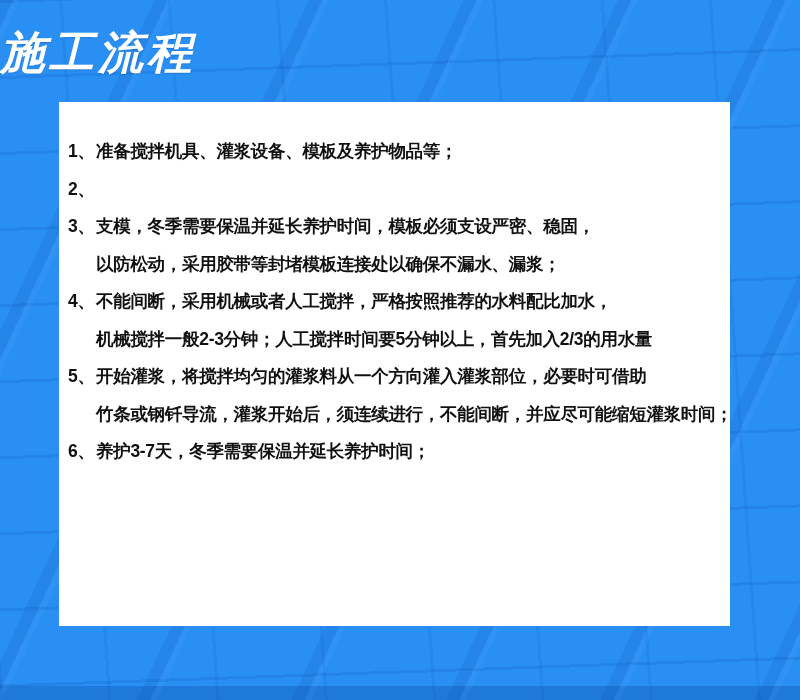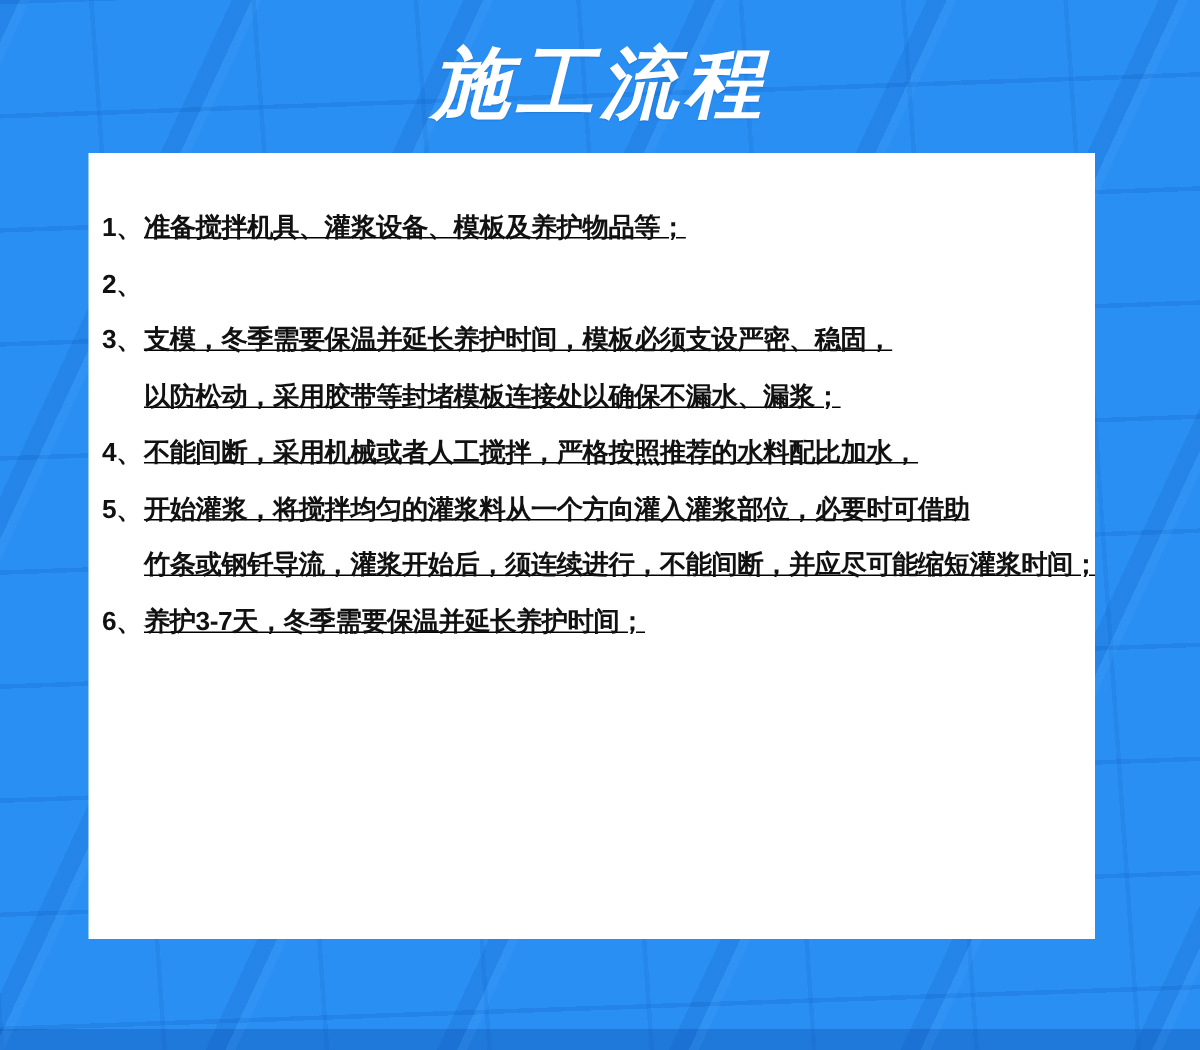--- a/index.html
+++ b/index.html
@@ -28,23 +28,23 @@
         rgba(8,78,178,0) 3px, rgba(8,78,178,0) 108px),
       linear-gradient(180deg,
         rgba(6,70,160,0) 0px, rgba(6,70,160,0) 686px,
         rgba(6,70,160,0.30) 686px, rgba(6,70,160,0.30) 700px);
   }
   .page-title {
     position: absolute;
     top: 28px;
     left: 0;
     width: 100%;
-    text-align: center;
+    text-align: left;
     color: #ffffff;
-    font-size: 52px;
+    font-size: 45px;
     font-weight: 700;
     font-style: italic;
     letter-spacing: 4px;
     line-height: 1.1;
     text-shadow: 0 1px 1px rgba(0,60,140,0.25);
   }
   .content-card {
     position: absolute;
     left: 59px;
     top: 102px;
@@ -63,21 +63,21 @@
   .item .num {
     flex: 0 0 28px;
     width: 28px;
     font-size: 17.5px;
     font-weight: 700;
     color: #111111;
     line-height: 37.5px;
     letter-spacing: -0.3px;
     white-space: nowrap;
   }
-  .item .lines { flex: 1; min-width: 0; text-decoration: underline; }
+  .item .lines { flex: 1; min-width: 0; }
   .line {
     font-size: 17.5px;
     font-weight: 700;
     color: #111111;
     line-height: 37.5px;
     letter-spacing: -0.3px;
     white-space: nowrap;
   }
 </style>
 </head>
@@ -104,20 +104,21 @@
         <span class="num">3、</span>
         <div class="lines">
           <div class="line">支模，冬季需要保温并延长养护时间，模板必须支设严密、稳固，</div>
           <div class="line">以防松动，采用胶带等封堵模板连接处以确保不漏水、漏浆；</div>
         </div>
       </div>
       <div class="item">
         <span class="num">4、</span>
         <div class="lines">
           <div class="line">不能间断，采用机械或者人工搅拌，严格按照推荐的水料配比加水，</div>
+          <div class="line">机械搅拌一般2-3分钟；人工搅拌时间要5分钟以上，首先加入2/3的用水量</div>
         </div>
       </div>
       <div class="item">
         <span class="num">5、</span>
         <div class="lines">
           <div class="line">开始灌浆，将搅拌均匀的灌浆料从一个方向灌入灌浆部位，必要时可借助</div>
           <div class="line">竹条或钢钎导流，灌浆开始后，须连续进行，不能间断，并应尽可能缩短灌浆时间；</div>
         </div>
       </div>
       <div class="item">

